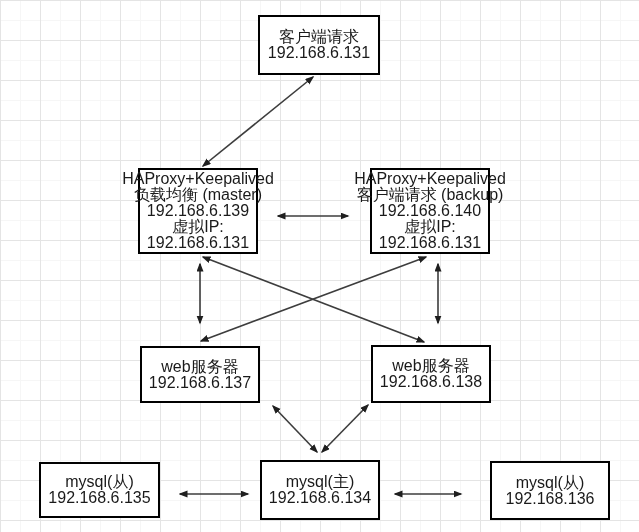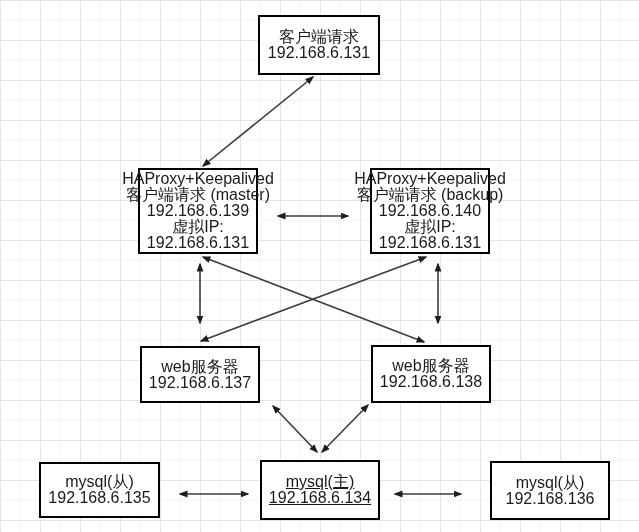--- a/index.html
+++ b/index.html
@@ -71,21 +71,21 @@
       <line x1="180" y1="494" x2="248" y2="494" stroke="#3d3d3d" stroke-width="1.6" marker-end="url(#arrow-head)" marker-start="url(#arrow-head)"></line>
       <line x1="395" y1="494" x2="461" y2="494" stroke="#3d3d3d" stroke-width="1.6" marker-end="url(#arrow-head)" marker-start="url(#arrow-head)"></line>
     </svg>
   <div id="nodes-layer">
       <div class="node" style="left: 258px; top: 15px; width: 122px; height: 60px;">
         <div class="node-line">客户端请求</div>
         <div class="node-line">192.168.6.131</div>
       </div>
       <div class="node" style="left: 138px; top: 168px; width: 120px; height: 86px;">
         <div class="node-line">HAProxy+Keepalived</div>
-        <div class="node-line">客户端请求 (master)</div>
+        <div class="node-line">负载均衡 (master)</div>
         <div class="node-line">192.168.6.139</div>
         <div class="node-line">虚拟IP:</div>
         <div class="node-line">192.168.6.131</div>
       </div>
       <div class="node" style="left: 370px; top: 168px; width: 120px; height: 86px;">
         <div class="node-line">HAProxy+Keepalived</div>
         <div class="node-line">客户端请求 (backup)</div>
         <div class="node-line">192.168.6.140</div>
         <div class="node-line">虚拟IP:</div>
         <div class="node-line">192.168.6.131</div>
@@ -95,21 +95,21 @@
         <div class="node-line">192.168.6.137</div>
       </div>
       <div class="node" style="left: 371px; top: 345px; width: 120px; height: 58px;">
         <div class="node-line">web服务器</div>
         <div class="node-line">192.168.6.138</div>
       </div>
       <div class="node" style="left: 39px; top: 462px; width: 121px; height: 56px;">
         <div class="node-line">mysql(从)</div>
         <div class="node-line">192.168.6.135</div>
       </div>
-      <div class="node" style="left: 260px; top: 460px; width: 120px; height: 60px; text-decoration: underline;">
+      <div class="node" style="left: 260px; top: 460px; width: 120px; height: 60px;">
         <div class="node-line">mysql(主)</div>
         <div class="node-line">192.168.6.134</div>
       </div>
       <div class="node" style="left: 490px; top: 461px; width: 120px; height: 59px;">
         <div class="node-line">mysql(从)</div>
         <div class="node-line">192.168.136</div>
       </div>
     </div>
 </div>
 

